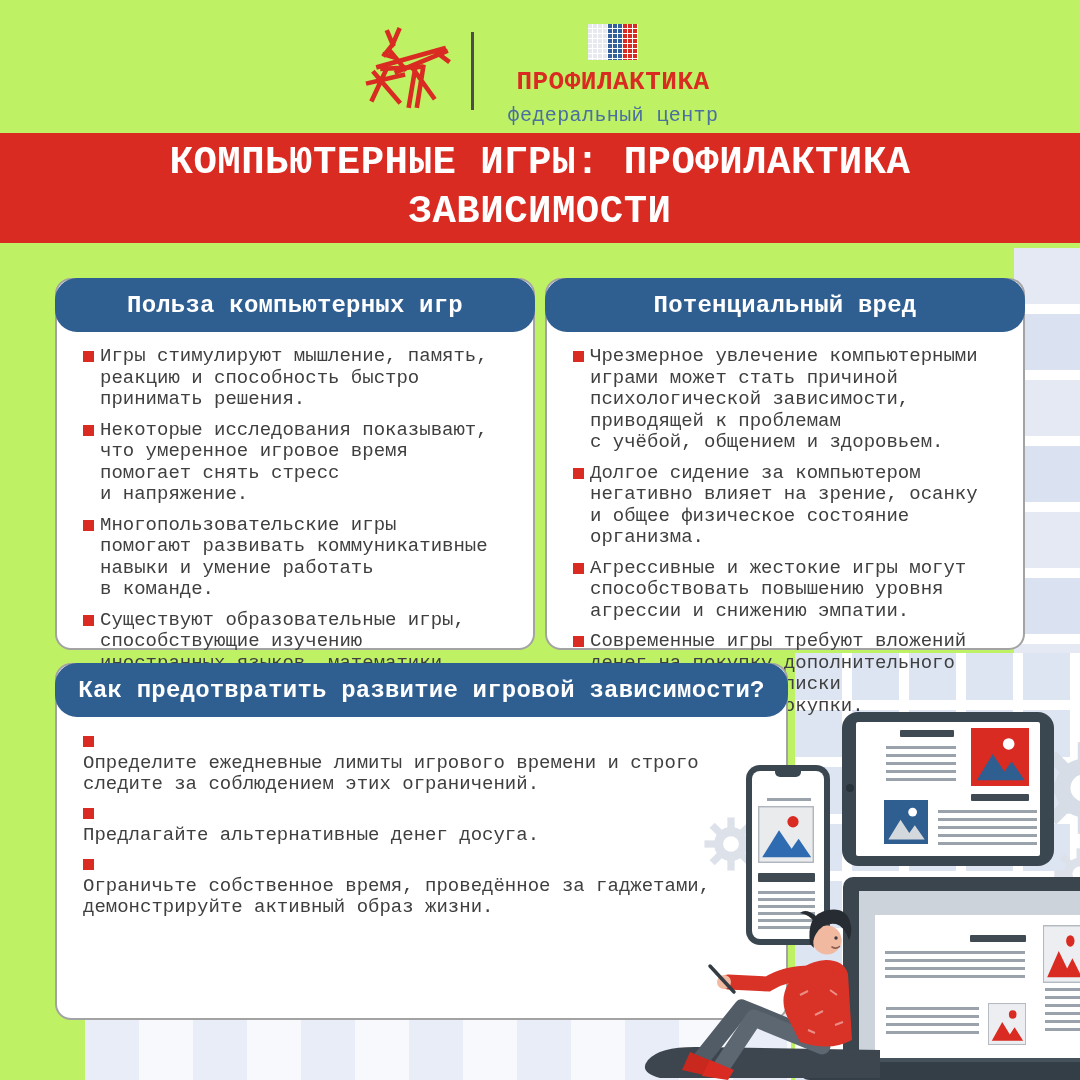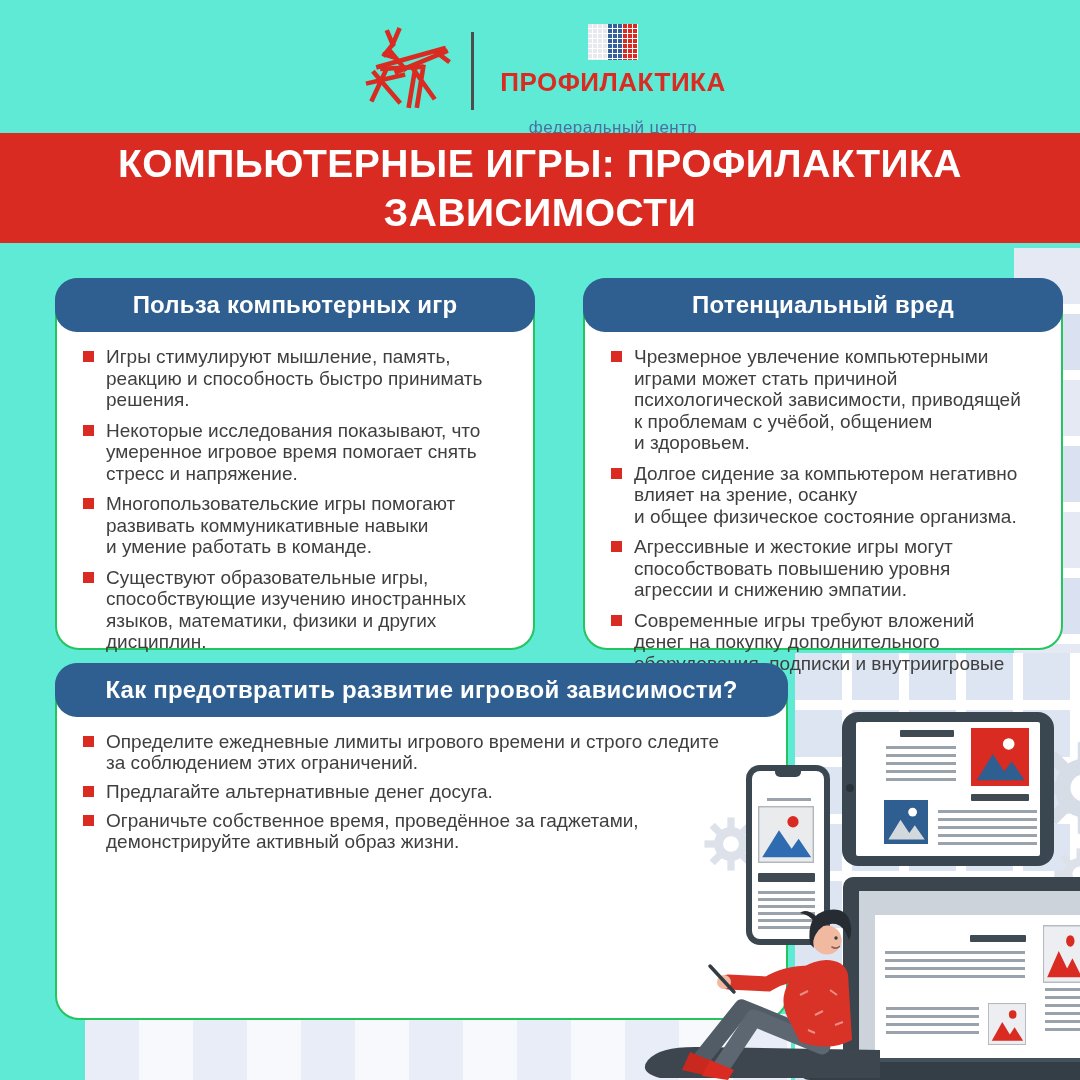--- a/index.html
+++ b/index.html
@@ -1,17 +1,17 @@
 <!DOCTYPE html>
 <html><head>
 <meta charset="utf-8">
 <style>
   html,body{margin:0;padding:0;background:#fff;}
-  .canvas{position:relative;width:1080px;height:1080px;overflow:hidden;background:#5eead4;
-          font-family:Liberation Sans, sans-serif;color:#3f3f3f;}
+  .canvas{position:relative;width:1080px;height:1080px;overflow:hidden;background:#bef264;
+          font-family:Liberation Mono, monospace;color:#3f3f3f;}
   .abs{position:absolute;}
 
   
   .right-strip{left:1014px;top:248px;width:66px;height:412px;
     background:repeating-linear-gradient(to bottom,#e4e9f4 0 56px,#fff 56px 66px,#dae2f1 66px 122px,#fff 122px 132px);}
   .mosaic{left:795px;top:653px;width:285px;height:427px;
     background-image:repeating-linear-gradient(to right,transparent 0 47px,#fff 47px 57px),
                      repeating-linear-gradient(to bottom,#dde5f3 0 47px,#fff 47px 57px);}
   .bottom-stripes{left:85px;top:1014px;width:706px;height:66px;
     background:repeating-linear-gradient(to right,#e9edf8 0 54px,#f7f9fd 54px 108px);}
@@ -20,38 +20,38 @@
   .horse{left:356px;top:24px;width:106px;height:96px;}
   .logo-divider{left:471px;top:32px;width:3px;height:78px;background:#4d4d4d;}
   .brand{left:500px;top:24px;width:226px;text-align:center;}
   .pixel-logo{width:50px;height:36px;margin:0 auto;display:flex;}
   .pb{height:100%;background-image:repeating-linear-gradient(to right,transparent 0 4px,#fff 4px 5px),
       repeating-linear-gradient(to bottom,transparent 0 4px,#fff 4px 5px);}
   .pb.g{width:20px;background-color:#e7e9ee;}
   .pb.b{width:15px;background-color:#31609c;}
   .pb.r{width:15px;background-color:#d92b21;}
   .brand-name{margin-top:7px;font-size:26px;font-weight:bold;color:#d92b21;letter-spacing:.5px;}
-  .brand-sub{margin-top:20px;font-size:17px;color:#4a6fa0;letter-spacing:.4px;}
+  .brand-sub{margin-top:7px;font-size:20px;color:#4a6fa0;letter-spacing:.4px;}
 
   
   .banner{left:0;top:133px;width:1080px;height:110px;background:#d92b21;display:flex;align-items:center;justify-content:center;}
   .banner-title{max-width:880px;text-align:center;color:#fff;font-weight:bold;font-size:39px;line-height:49px;letter-spacing:.5px;}
 
   
-  .card{position:absolute;background:#fff;border:2px solid #22c55e;border-radius:24px;box-sizing:border-box;}
+  .card{position:absolute;background:#fff;border:2px solid #a3a3a3;border-radius:16px;box-sizing:border-box;}
   .card-benefits{left:55px;top:278px;width:480px;height:372px;}
-  .card-harm{left:545px;top:278px;width:480px;height:372px;margin-left:38px;}
+  .card-harm{left:545px;top:278px;width:480px;height:372px;}
   .card-prevention{left:55px;top:663px;width:733px;height:357px;}
   .card-head{margin:-2px -2px 0;height:54px;background:#2f5e91;border-radius:22px;
              display:flex;align-items:center;justify-content:center;
              color:#fff;font-weight:bold;font-size:24px;letter-spacing:.2px;}
   ul.card-body{list-style:none;margin:0;padding:14px 38px 0 26px;}
   .card-prevention ul.card-body{padding:14px 37px 0 26px;}
-  .item{display:flex;gap:12px;margin-bottom:9px;font-size:19px;line-height:21.5px;color:#3f3f3f;}
-  .card-prevention .item{line-height:21px;margin-bottom:8px;}
+  .item{display:flex;gap:6px;margin-bottom:9px;font-size:19px;line-height:21.5px;color:#3f3f3f;}
+  .card-prevention .item{line-height:21px;margin-bottom:8px;flex-direction:column;}
   .sq{flex:none;width:11px;height:11px;background:#d92b21;margin-top:5px;}
 
   
   .gear svg{display:block;width:100%;height:100%;}
   .device{position:absolute;background:#3b4750;box-sizing:border-box;}
   .screen{position:absolute;background:#fff;}
   .lines{position:absolute;background-image:repeating-linear-gradient(to bottom,#9aa3ac 0 3px,transparent 3px 8px);}
   .bar{position:absolute;background:#3f4a52;border-radius:1px;}
   .imgph{position:absolute;}
   .imgph svg{display:block;width:100%;height:100%;}

